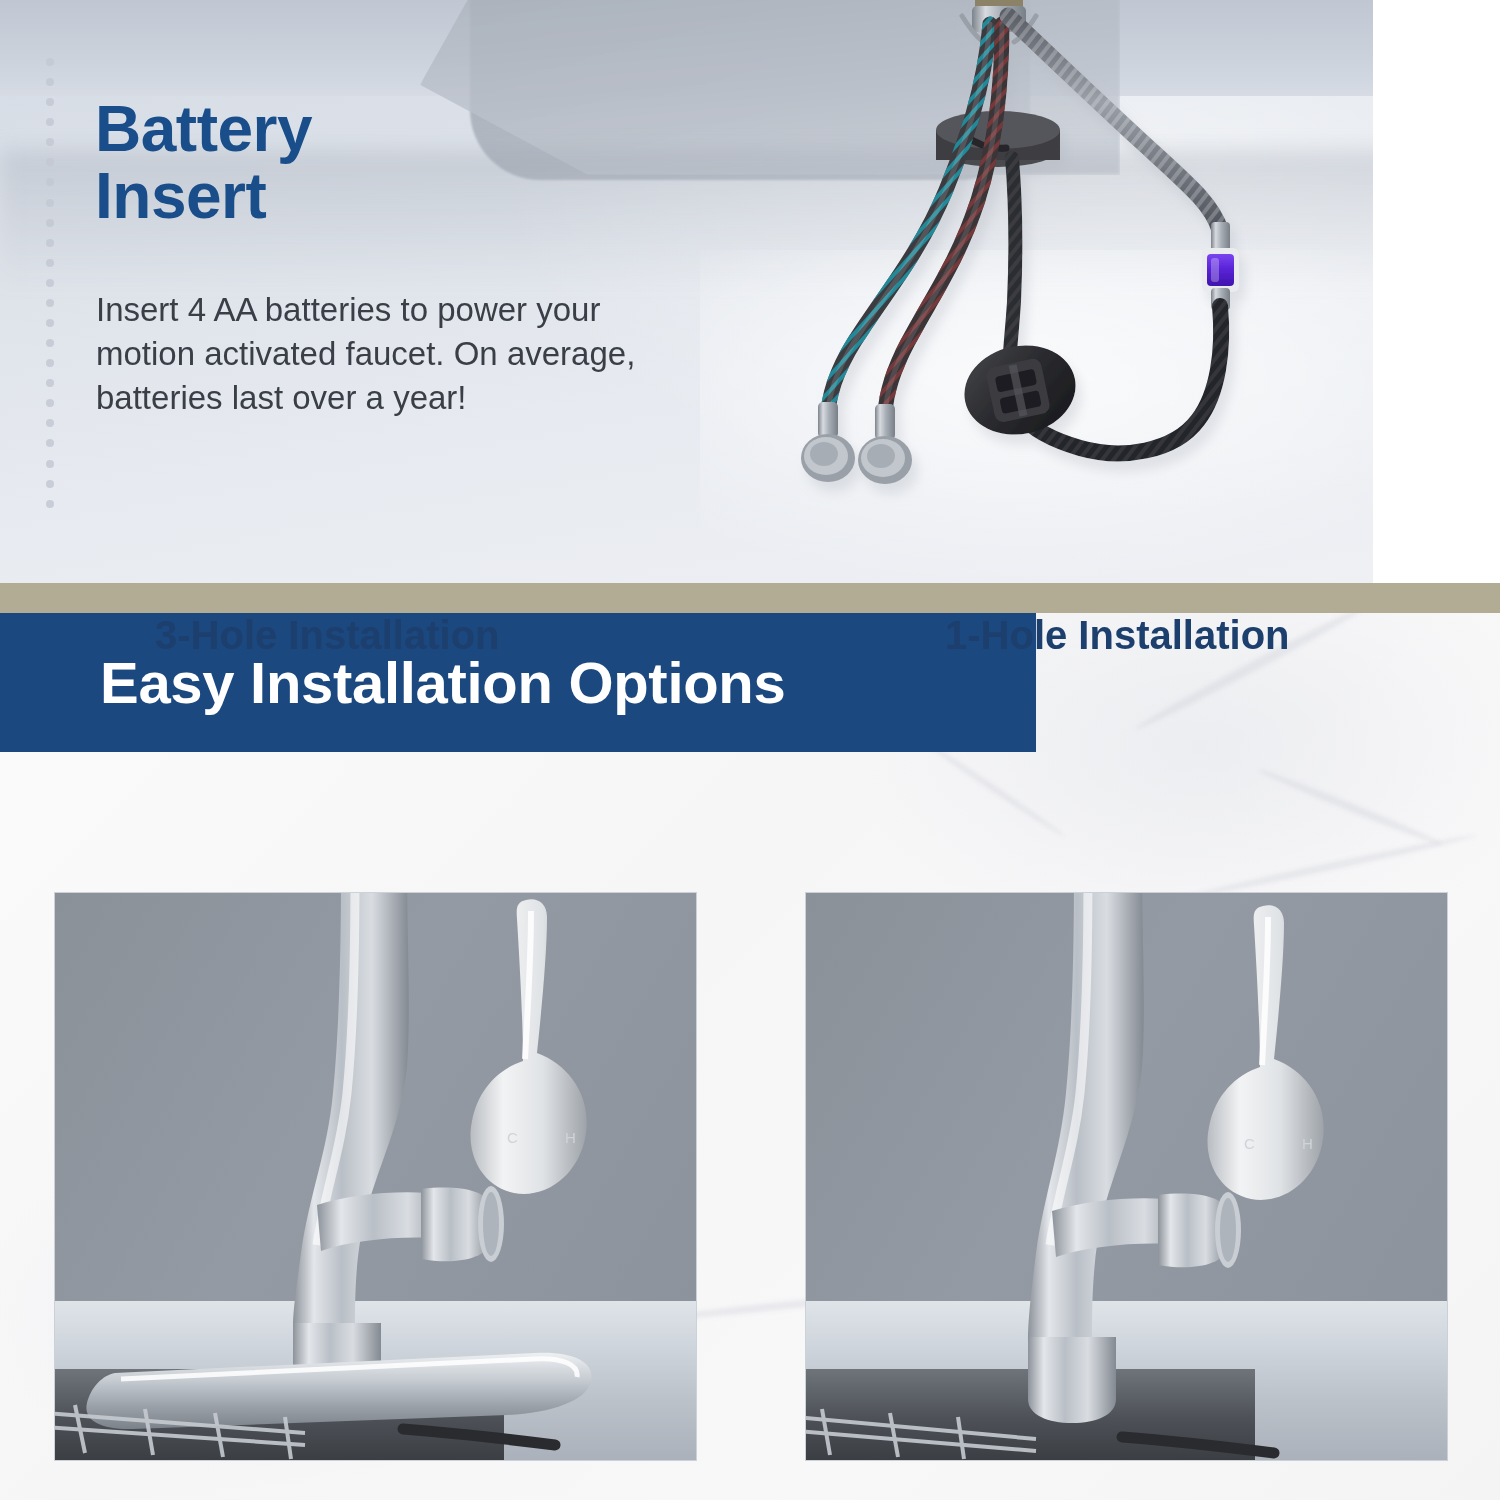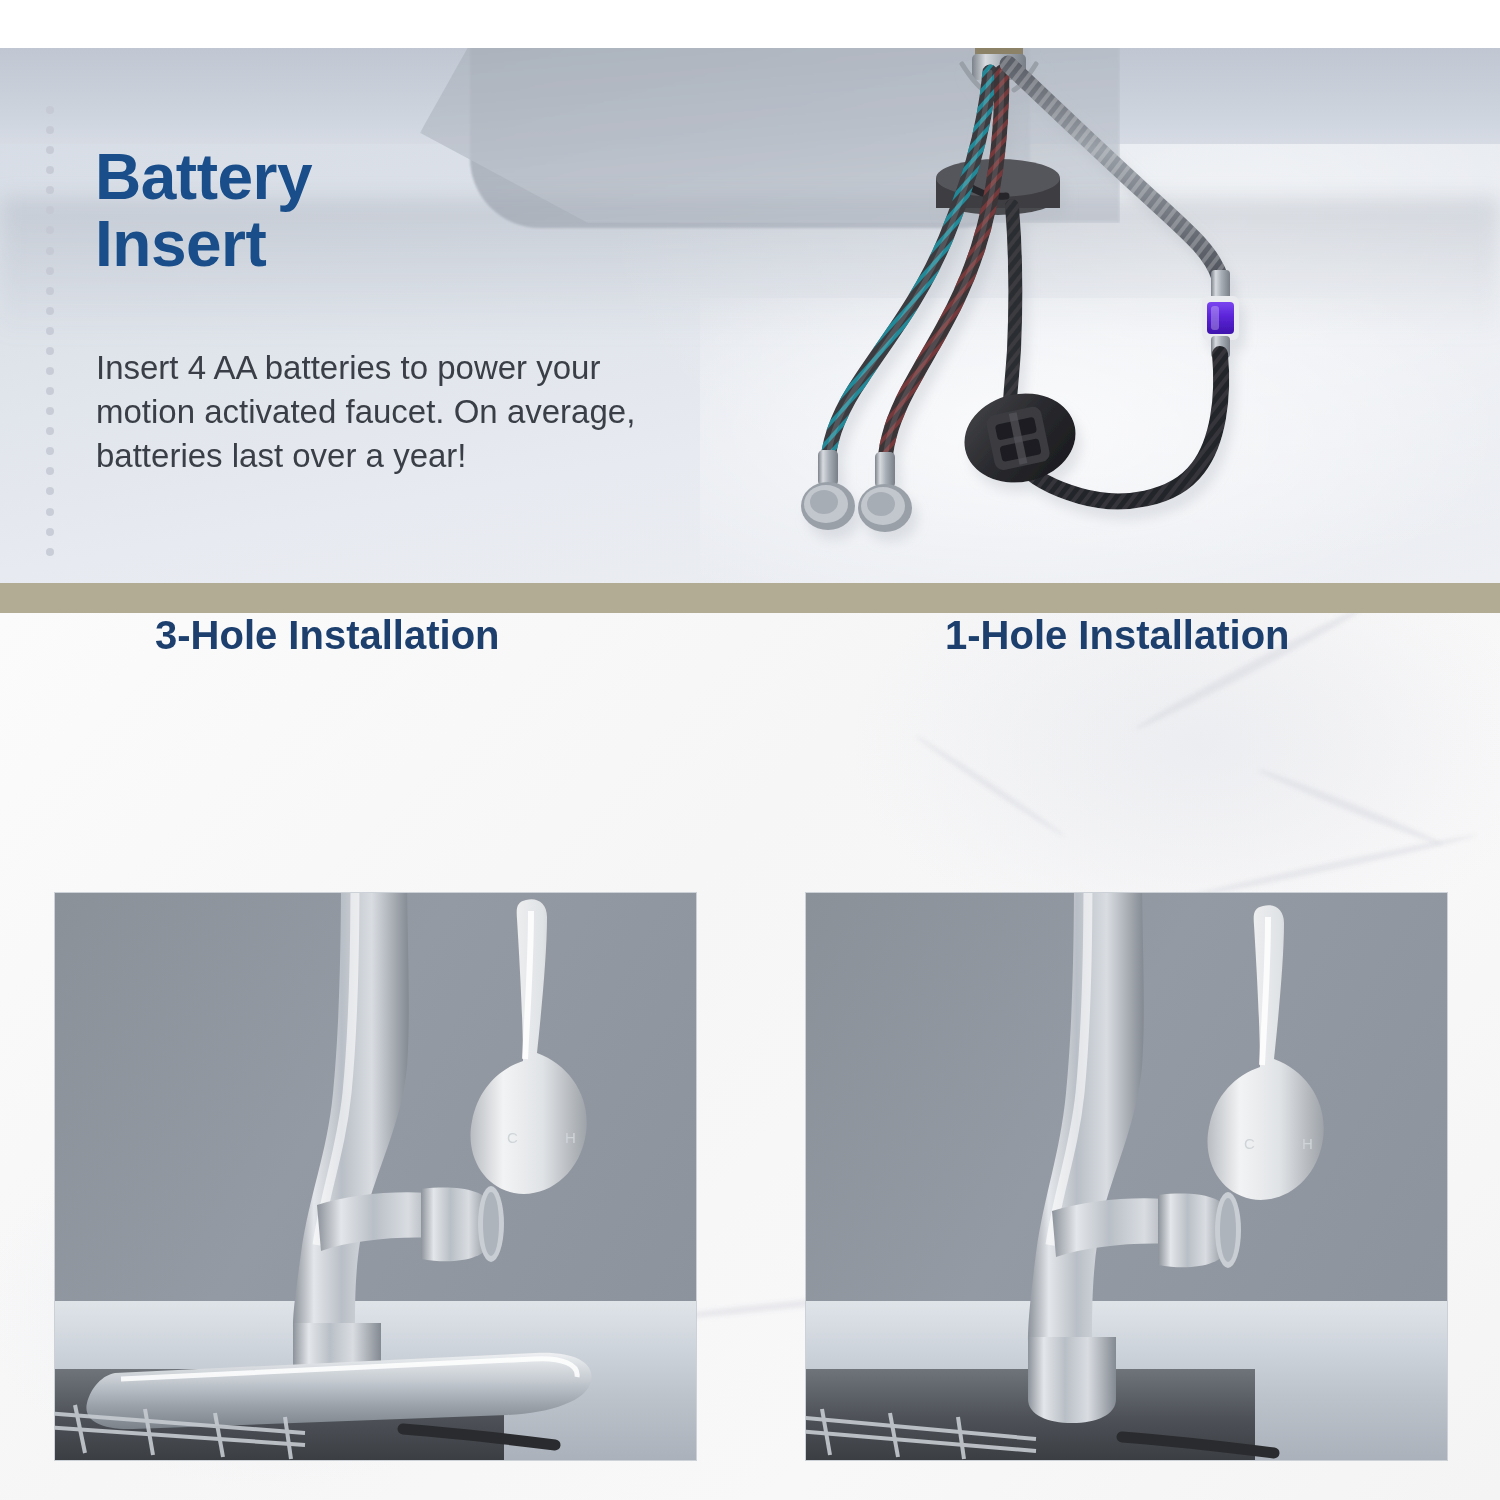--- a/index.html
+++ b/index.html
@@ -6,26 +6,25 @@
   html,body { width:1500px; height:1500px; }
   body {
     font-family:"Liberation Sans", sans-serif;
     background:#ffffff;
     overflow:hidden;
     position:relative;
   }
 
   
   #top-section{
-    position:absolute; left:0; top:0; width:1500px; height:583px;
+    position:absolute; left:0; top:0; width:1373px; height:583px;
     background:
       radial-gradient(ellipse 900px 500px at 82% 30%, rgba(255,255,255,0.55), rgba(255,255,255,0) 70%),
       linear-gradient(170deg,#d4dae4 0%, #dee3ea 35%, #e7eaf0 62%, #eef0f4 100%);
     overflow:hidden;
-    margin-top:48px;
   }
   
   #counter-underside{
     position:absolute; left:0; top:0; width:1500px; height:96px;
     background:linear-gradient(180deg,#c0c7d2 0%, #cbd2dc 60%, #d6dbe4 100%);
   }
   #sink-basin{
     position:absolute; left:470px; top:-120px; width:560px; height:300px;
     background:linear-gradient(165deg,#9aa1ab 0%, #a7aeb8 40%, #b6bcc6 75%, #c4c9d2 100%);
     border-radius:0 0 70px 70px;
@@ -58,21 +57,21 @@
     display:block; width:8px; height:8px; border-radius:50%;
     background:#c3c8d2; opacity:.85;
   }
 
   #top-headline{
     position:absolute; left:95px; top:96px; width:600px;
     font-size:64px; line-height:1.04; font-weight:bold;
     color:#194E8A; letter-spacing:-0.5px;
   }
   #top-body{
-    position:absolute; left:96px; top:298px; width:580px;
+    position:absolute; left:96px; top:288px; width:580px;
     font-size:33px; line-height:1.33; color:#3a3f47; font-weight:normal;
   }
 
   
   #hose-illustration{
     position:absolute; left:690px; top:-10px; width:720px; height:520px;
   }
 
   
   #tan-stripe{
@@ -288,20 +287,23 @@
 
 <section id="bottom-section">
 
   <div class="vein" style="left:1120px;top:50px;width:260px;height:10px;transform:rotate(-28deg);"></div>
   <div class="vein" style="left:1250px;top:190px;width:200px;height:8px;transform:rotate(22deg);"></div>
   <div class="vein" style="left:1180px;top:250px;width:300px;height:7px;transform:rotate(-12deg);"></div>
   <div class="vein" style="left:60px;top:640px;width:320px;height:9px;transform:rotate(8deg);"></div>
   <div class="vein" style="left:640px;top:690px;width:260px;height:8px;transform:rotate(-6deg);"></div>
   <div class="vein" style="left:900px;top:170px;width:180px;height:6px;transform:rotate(34deg);"></div>
 
+  <div id="banner-installation">
+    <span id="banner-installation-title">Easy Installation Options</span>
+  </div>
 
   <h2 id="heading-3hole" class="install-heading">3-Hole Installation</h2>
   <h2 id="heading-1hole" class="install-heading">1-Hole Installation</h2>
 
   <figure id="photo-3hole" class="photo-panel">
     <div class="photo-wall"></div>
     <div class="photo-counter"></div>
     <div class="photo-sinkdark"></div>
 
     <svg class="photo-faucet" viewBox="0 0 641 567">

